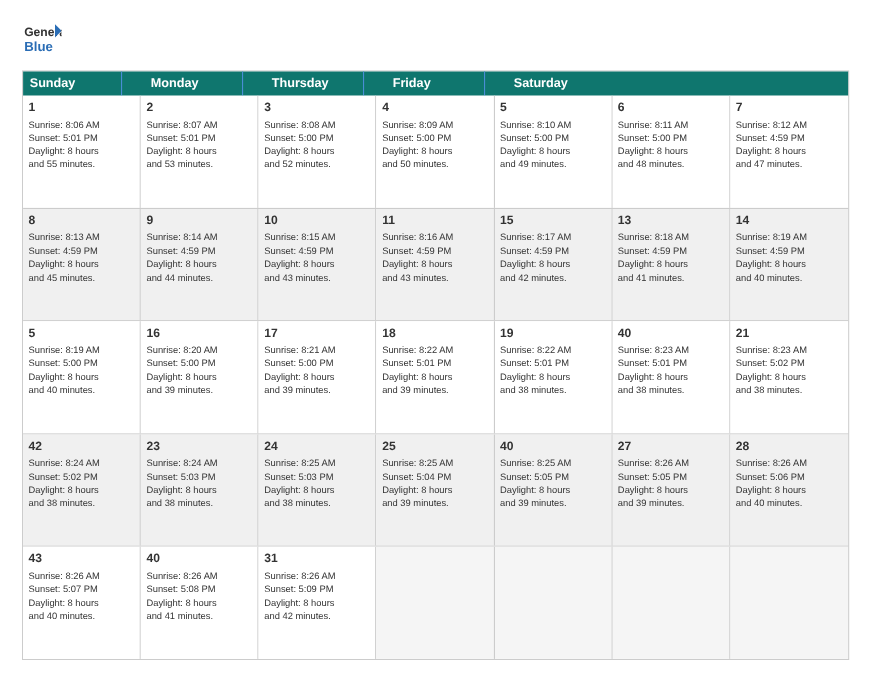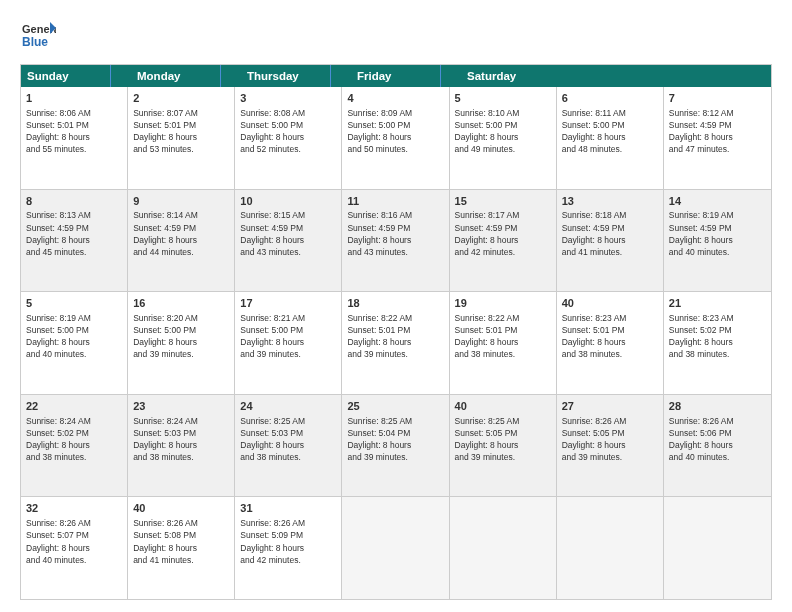--- a/index.html
+++ b/index.html
@@ -147,30 +147,30 @@
         <div class="cal-row">
           <div class="cal-cell"><span class="day-num">5</span><span class="cell-text">Sunrise: 8:19 AM<br>Sunset: 5:00 PM<br>Daylight: 8 hours<br>and 40 minutes.</span></div>
           <div class="cal-cell"><span class="day-num">16</span><span class="cell-text">Sunrise: 8:20 AM<br>Sunset: 5:00 PM<br>Daylight: 8 hours<br>and 39 minutes.</span></div>
           <div class="cal-cell"><span class="day-num">17</span><span class="cell-text">Sunrise: 8:21 AM<br>Sunset: 5:00 PM<br>Daylight: 8 hours<br>and 39 minutes.</span></div>
           <div class="cal-cell"><span class="day-num">18</span><span class="cell-text">Sunrise: 8:22 AM<br>Sunset: 5:01 PM<br>Daylight: 8 hours<br>and 39 minutes.</span></div>
           <div class="cal-cell"><span class="day-num">19</span><span class="cell-text">Sunrise: 8:22 AM<br>Sunset: 5:01 PM<br>Daylight: 8 hours<br>and 38 minutes.</span></div>
           <div class="cal-cell"><span class="day-num">40</span><span class="cell-text">Sunrise: 8:23 AM<br>Sunset: 5:01 PM<br>Daylight: 8 hours<br>and 38 minutes.</span></div>
           <div class="cal-cell"><span class="day-num">21</span><span class="cell-text">Sunrise: 8:23 AM<br>Sunset: 5:02 PM<br>Daylight: 8 hours<br>and 38 minutes.</span></div>
         </div>
         <div class="cal-row">
-          <div class="cal-cell shaded"><span class="day-num">22</span><span class="cell-text">Sunrise: 8:24 AM<br>Sunset: 5:02 PM<br>Daylight: 8 hours<br>and 38 minutes.</span></div>
+          <div class="cal-cell shaded"><span class="day-num">42</span><span class="cell-text">Sunrise: 8:24 AM<br>Sunset: 5:02 PM<br>Daylight: 8 hours<br>and 38 minutes.</span></div>
           <div class="cal-cell shaded"><span class="day-num">23</span><span class="cell-text">Sunrise: 8:24 AM<br>Sunset: 5:03 PM<br>Daylight: 8 hours<br>and 38 minutes.</span></div>
           <div class="cal-cell shaded"><span class="day-num">24</span><span class="cell-text">Sunrise: 8:25 AM<br>Sunset: 5:03 PM<br>Daylight: 8 hours<br>and 38 minutes.</span></div>
           <div class="cal-cell shaded"><span class="day-num">25</span><span class="cell-text">Sunrise: 8:25 AM<br>Sunset: 5:04 PM<br>Daylight: 8 hours<br>and 39 minutes.</span></div>
           <div class="cal-cell shaded"><span class="day-num">40</span><span class="cell-text">Sunrise: 8:25 AM<br>Sunset: 5:05 PM<br>Daylight: 8 hours<br>and 39 minutes.</span></div>
           <div class="cal-cell shaded"><span class="day-num">27</span><span class="cell-text">Sunrise: 8:26 AM<br>Sunset: 5:05 PM<br>Daylight: 8 hours<br>and 39 minutes.</span></div>
           <div class="cal-cell shaded"><span class="day-num">28</span><span class="cell-text">Sunrise: 8:26 AM<br>Sunset: 5:06 PM<br>Daylight: 8 hours<br>and 40 minutes.</span></div>
         </div>
         <div class="cal-row">
-          <div class="cal-cell"><span class="day-num">32</span><span class="cell-text">Sunrise: 8:26 AM<br>Sunset: 5:07 PM<br>Daylight: 8 hours<br>and 40 minutes.</span></div>
+          <div class="cal-cell"><span class="day-num">43</span><span class="cell-text">Sunrise: 8:26 AM<br>Sunset: 5:07 PM<br>Daylight: 8 hours<br>and 40 minutes.</span></div>
           <div class="cal-cell"><span class="day-num">40</span><span class="cell-text">Sunrise: 8:26 AM<br>Sunset: 5:08 PM<br>Daylight: 8 hours<br>and 41 minutes.</span></div>
           <div class="cal-cell"><span class="day-num">31</span><span class="cell-text">Sunrise: 8:26 AM<br>Sunset: 5:09 PM<br>Daylight: 8 hours<br>and 42 minutes.</span></div>
           <div class="cal-cell empty"></div>
           <div class="cal-cell empty"></div>
           <div class="cal-cell empty"></div>
           <div class="cal-cell empty"></div>
         </div>
       </div>
   </div>
 </div>

